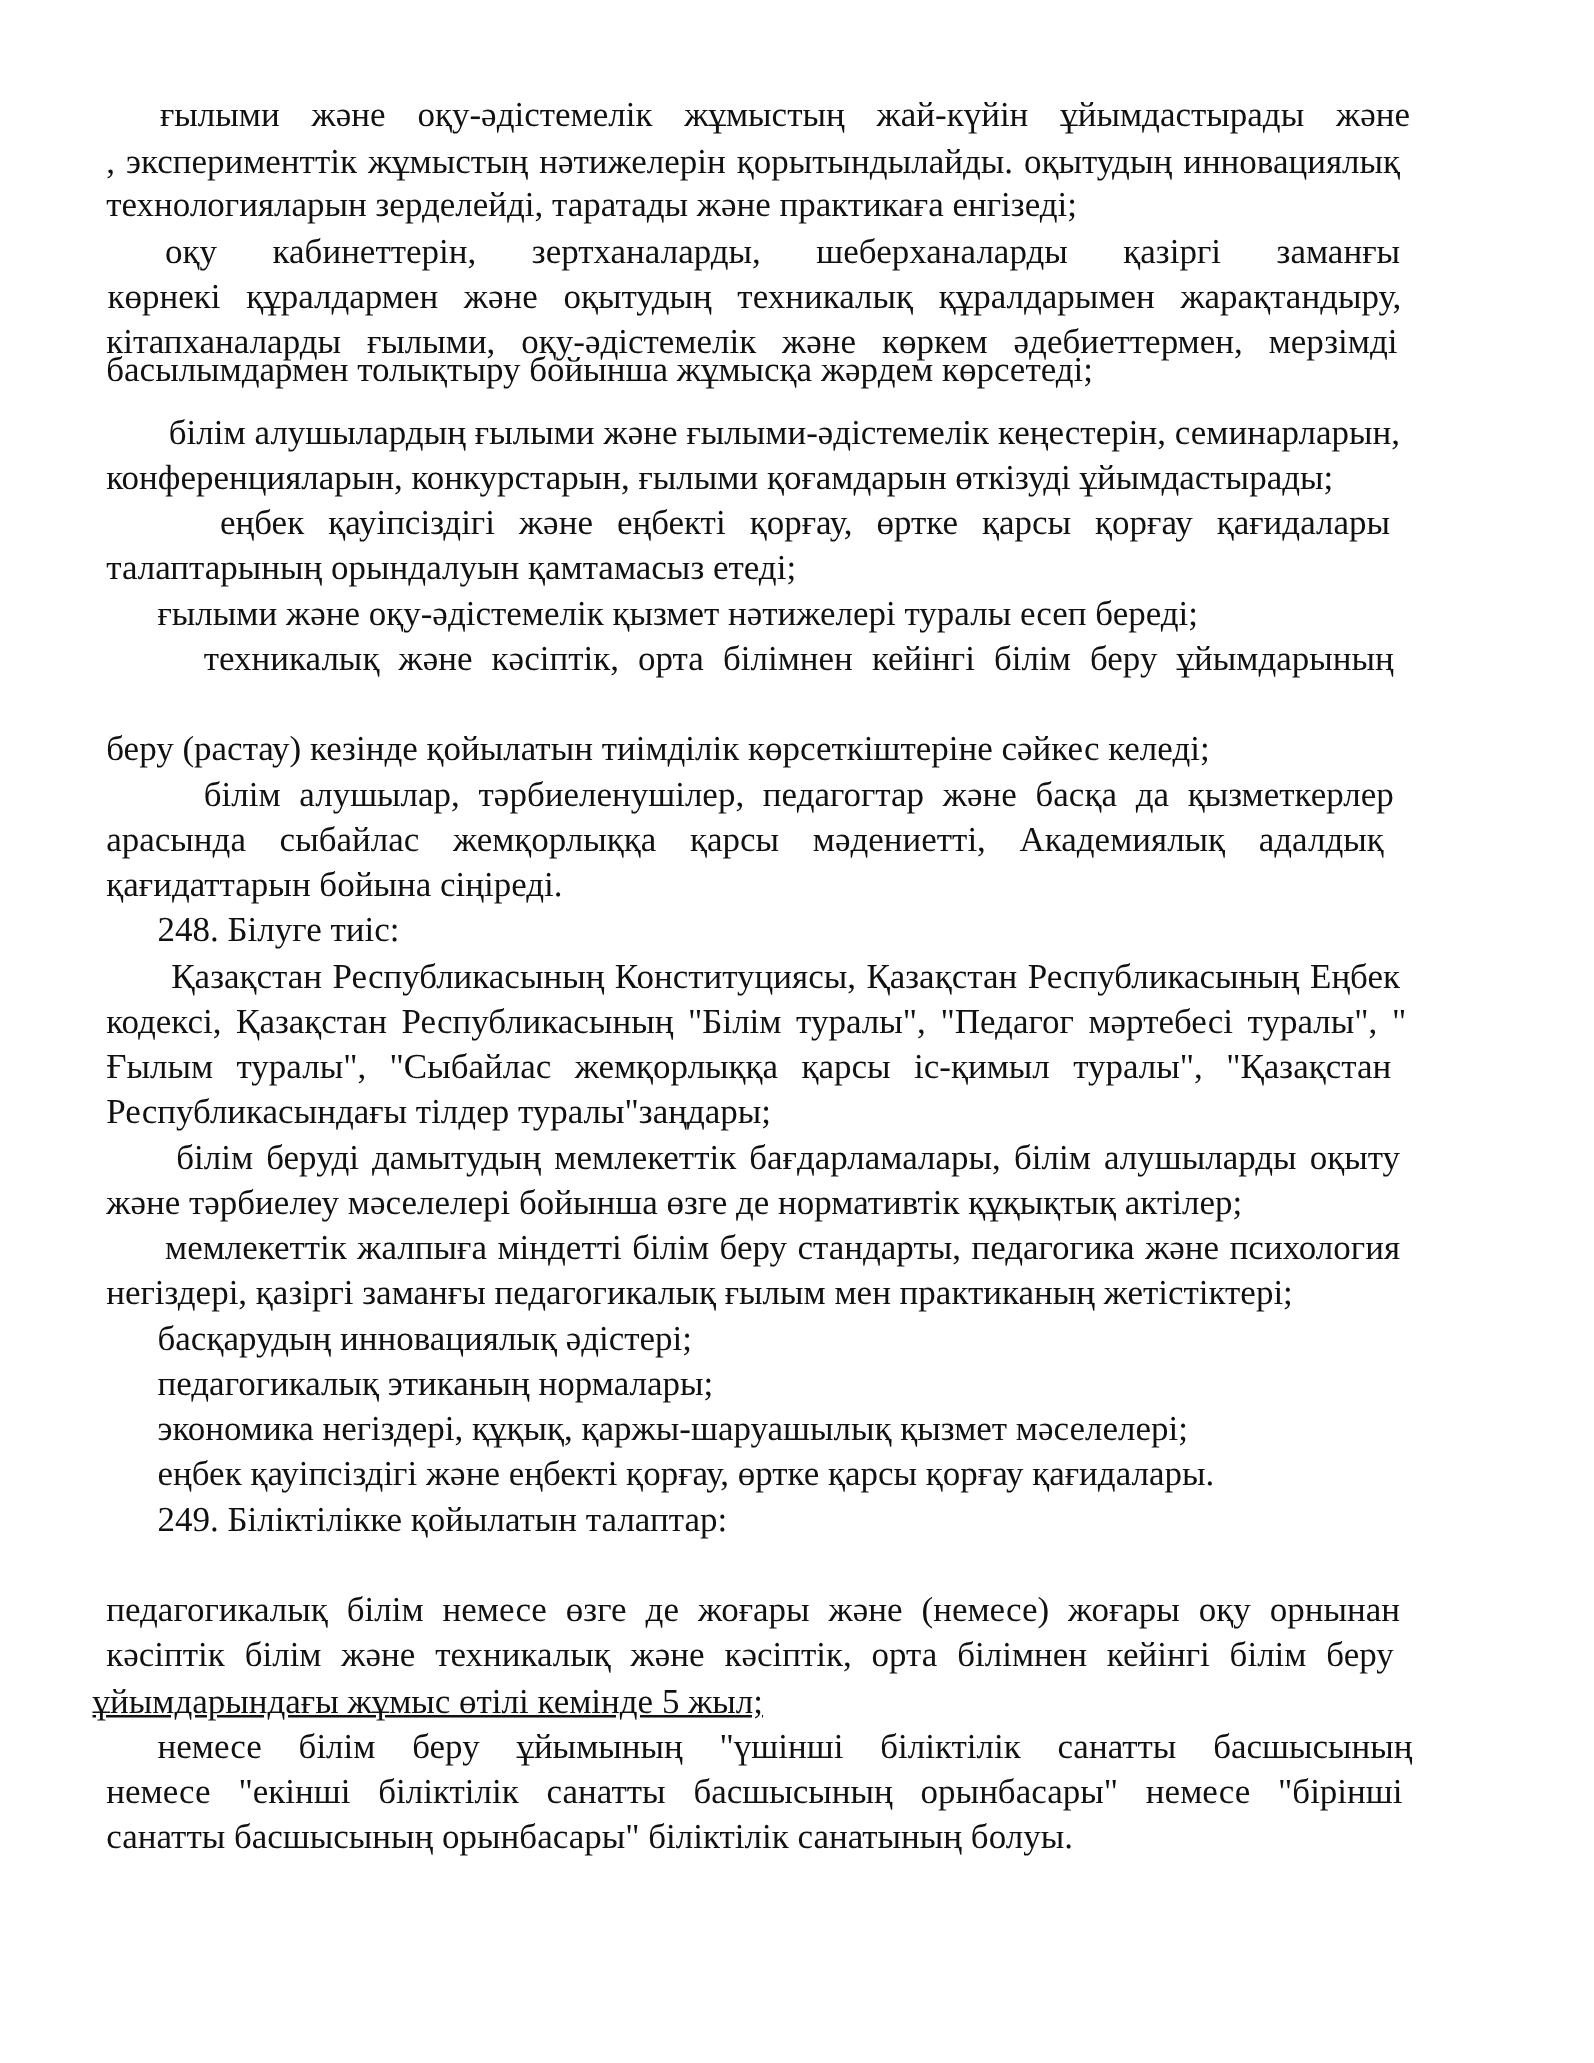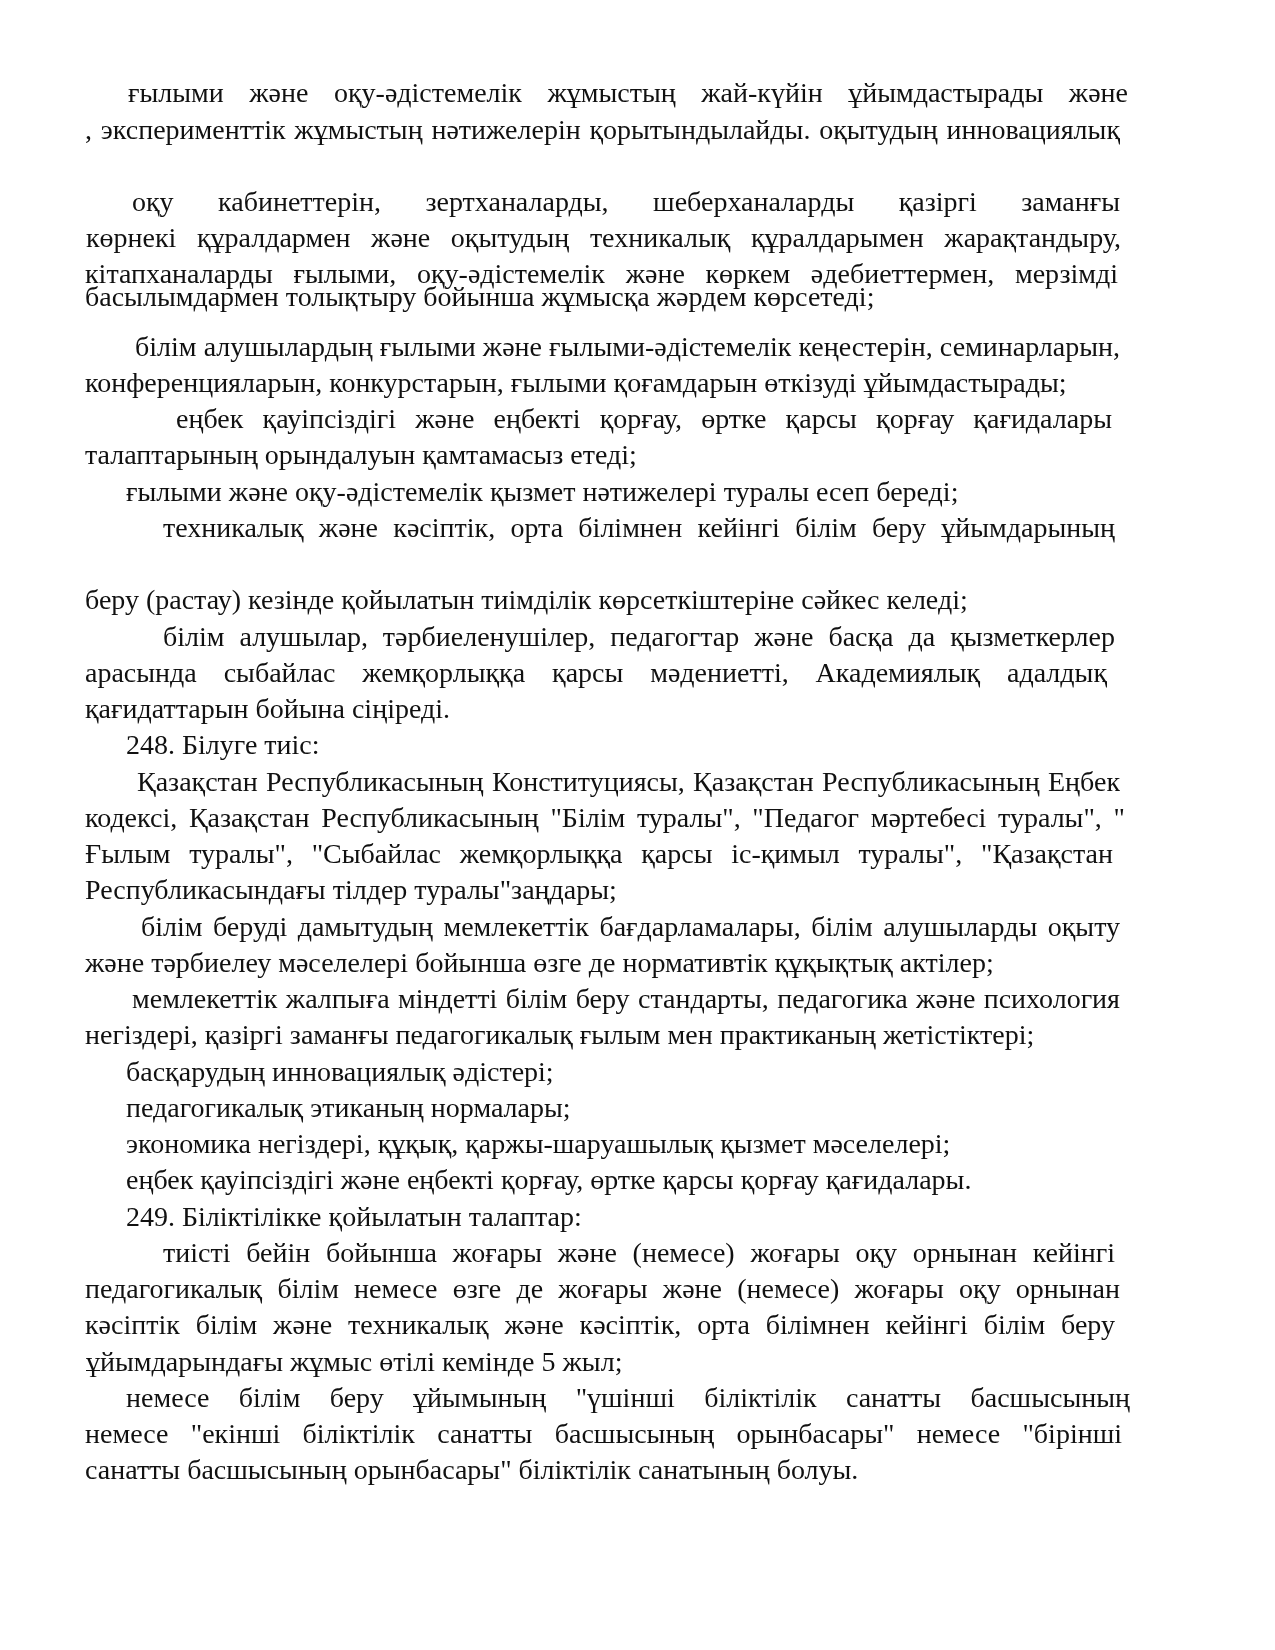--- a/index.html
+++ b/index.html
@@ -36,20 +36,21 @@
       overflow: hidden;
       height: 30px;
     }
   </style>
 </head>
 <body>
 
 <div class="page" id="page">
     <div class="line justify" style="left: 128px; top: 78px; width: 1000px;">ғылыми және оқу-әдістемелік жұмыстың жай-күйін ұйымдастырады және талдайды</div>
     <div class="line justify" style="left: 85px; top: 115px; width: 1035px;">, эксперименттік жұмыстың нәтижелерін қорытындылайды. оқытудың инновациялық</div>
+    <div class="line" style="left: 85px; top: 150px;">технологияларын зерделейді, таратады және практикаға енгізеді;</div>
     <div class="line justify" style="left: 132px; top: 187px; width: 988px;">оқу кабинеттерін, зертханаларды, шеберханаларды қазіргі заманғы жабдықтармен,</div>
     <div class="line justify" style="left: 86px; top: 223px; width: 1035px;">көрнекі құралдармен және оқытудың техникалық құралдарымен жарақтандыру,</div>
     <div class="line justify" style="left: 85px; top: 259px; width: 1033px;">кітапханаларды ғылыми, оқу-әдістемелік және көркем әдебиеттермен, мерзімді</div>
     <div class="line" style="left: 85px; top: 282px;">басылымдармен толықтыру бойынша жұмысқа жәрдем көрсетеді;</div>
     <div class="line justify" style="left: 135px; top: 332px; width: 985px;">білім алушылардың ғылыми және ғылыми-әдістемелік кеңестерін, семинарларын,</div>
     <div class="line" style="left: 85px; top: 368px;">конференцияларын, конкурстарын, ғылыми қоғамдарын өткізуді ұйымдастырады;</div>
     <div class="line justify" style="left: 176px; top: 404px; width: 936px;">еңбек қауіпсіздігі және еңбекті қорғау, өртке қарсы қорғау қағидалары</div>
     <div class="line" style="left: 85px; top: 440px;">талаптарының орындалуын қамтамасыз етеді;</div>
     <div class="line" style="left: 126px; top: 477px;">ғылыми және оқу-әдістемелік қызмет нәтижелері туралы есеп береді;</div>
     <div class="line justify" style="left: 163px; top: 513px; width: 952px;">техникалық және кәсіптік, орта білімнен кейінгі білім беру ұйымдарының</div>
@@ -64,20 +65,19 @@
     <div class="line" style="left: 85px; top: 875px;">Республикасындағы тілдер туралы"заңдары;</div>
     <div class="line justify" style="left: 141px; top: 912px; width: 979px;">білім беруді дамытудың мемлекеттік бағдарламалары, білім алушыларды оқыту</div>
     <div class="line" style="left: 85px; top: 948px;">және тәрбиелеу мәселелері бойынша өзге де нормативтік құқықтық актілер;</div>
     <div class="line justify" style="left: 132px; top: 984px; width: 988px;">мемлекеттік жалпыға міндетті білім беру стандарты, педагогика және психология</div>
     <div class="line" style="left: 85px; top: 1020px;">негіздері, қазіргі заманғы педагогикалық ғылым мен практиканың жетістіктері;</div>
     <div class="line" style="left: 126px; top: 1057px;">басқарудың инновациялық әдістері;</div>
     <div class="line" style="left: 126px; top: 1093px;">педагогикалық этиканың нормалары;</div>
     <div class="line" style="left: 126px; top: 1129px;">экономика негіздері, құқық, қаржы-шаруашылық қызмет мәселелері;</div>
     <div class="line" style="left: 126px; top: 1165px;">еңбек қауіпсіздігі және еңбекті қорғау, өртке қарсы қорғау қағидалары.</div>
     <div class="line" style="left: 126px; top: 1202px;">249. Біліктілікке қойылатын талаптар:</div>
-    <div class="line justify" style="left: 163px; top: 1238px; width: 952px;">тиісті бейін бойынша жоғары және (немесе) жоғары оқу орнынан кейінгі</div>
     <div class="line justify" style="left: 85px; top: 1274px; width: 1035px;">педагогикалық білім немесе өзге де жоғары және (немесе) жоғары оқу орнынан кейінгі</div>
     <div class="line justify" style="left: 85px; top: 1310px; width: 1030px;">кәсіптік білім және техникалық және кәсіптік, орта білімнен кейінгі білім беру</div>
-    <div class="line" style="left: 86px; top: 1347px;">ұйымдарындағы жұмыс өтілі кемінде 5 жыл;</div>
+    <div class="line" style="left: 74px; top: 1347px; text-decoration: underline;">ұйымдарындағы жұмыс өтілі кемінде 5 жыл;</div>
     <div class="line justify" style="left: 126px; top: 1383px; width: 1004px;">немесе білім беру ұйымының "үшінші біліктілік санатты басшысының орынбасары"</div>
     <div class="line justify" style="left: 85px; top: 1419px; width: 1037px;">немесе "екінші біліктілік санатты басшысының орынбасары" немесе "бірінші біліктілік</div>
     <div class="line" style="left: 85px; top: 1455px;">санатты басшысының орынбасары" біліктілік санатының болуы.</div>
   </div>
 
 </body></html>

